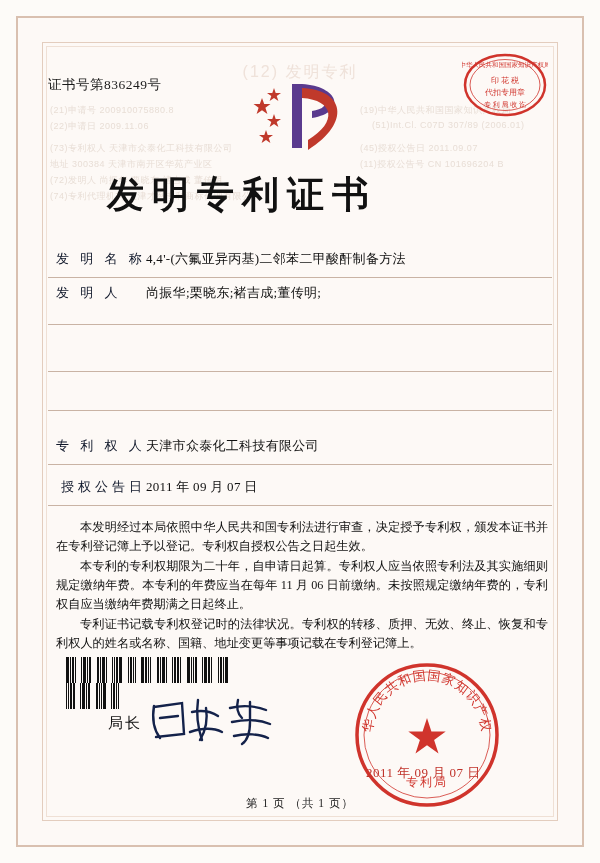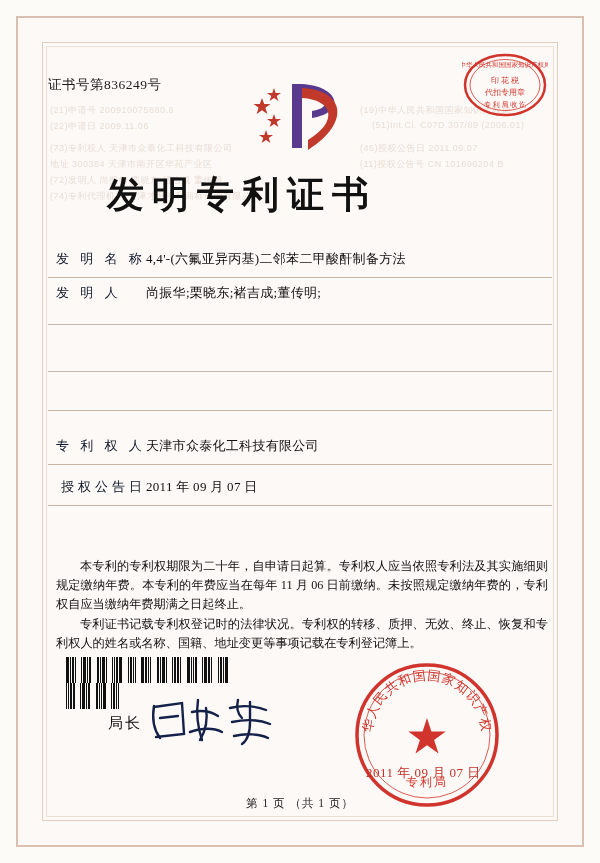--- a/index.html
+++ b/index.html
@@ -215,20 +215,21 @@
 </head>
 <body>
 
 <div class="page">
 
   <div class="frame-outer">
     <div class="frame-inner"></div>
     <div class="frame-inner2"></div>
   </div>
 
+  <div class="ghost-title">(12) 发明专利</div>
   <div class="ghost" style="left:50px; top:104px;">(21)申请号 200910075880.8</div>
   <div class="ghost" style="left:50px; top:120px;">(22)申请日 2009.11.06</div>
   <div class="ghost" style="left:360px; top:104px;">(19)中华人民共和国国家知识产权局</div>
   <div class="ghost" style="left:372px; top:120px;">(51)Int.Cl. C07D 307/89 (2006.01)</div>
   <div class="ghost" style="left:50px; top:142px;">(73)专利权人 天津市众泰化工科技有限公司</div>
   <div class="ghost" style="left:50px; top:158px;">地址 300384 天津市南开区华苑产业区</div>
   <div class="ghost" style="left:50px; top:174px;">(72)发明人 尚振华 栗晓东 褚吉成 董传明</div>
   <div class="ghost" style="left:50px; top:190px;">(74)专利代理机构 天津才智专利商标代理有限公司</div>
   <div class="ghost" style="left:360px; top:142px;">(45)授权公告日 2011.09.07</div>
   <div class="ghost" style="left:360px; top:158px;">(11)授权公告号 CN 101696204 B</div>
@@ -279,20 +280,23 @@
   <div class="field" style="top:437px;">
     <span class="lbl" style="width:90px;">专 利 权 人</span><span class="val">天津市众泰化工科技有限公司</span>
   </div>
   <div class="rule" style="top:464px;"></div>
 
   <div class="field" style="top:478px;">
     <span class="lbl" style="width:90px;text-align:right;">授权公告日</span><span class="val">2011 年 09 月 07 日</span>
   </div>
   <div class="rule" style="top:505px;"></div>
 
+  <div class="body-text" style="top:518px;">
+    <p>本发明经过本局依照中华人民共和国专利法进行审查，决定授予专利权，颁发本证书并在专利登记簿上予以登记。专利权自授权公告之日起生效。</p>
+  </div>
   <div class="body-text" style="top:557px;">
     <p>本专利的专利权期限为二十年，自申请日起算。专利权人应当依照专利法及其实施细则规定缴纳年费。本专利的年费应当在每年 11 月 06 日前缴纳。未按照规定缴纳年费的，专利权自应当缴纳年费期满之日起终止。</p>
   </div>
   <div class="body-text" style="top:615px;">
     <p>专利证书记载专利权登记时的法律状况。专利权的转移、质押、无效、终止、恢复和专利权人的姓名或名称、国籍、地址变更等事项记载在专利登记簿上。</p>
   </div>
 
   <div class="barcode">
     <span style="width:3px"></span><span style="width:1px"></span><span style="width:2px"></span><span style="width:1px"></span>
     <span style="width:1px"></span><span style="width:3px"></span><span style="width:1px"></span><span style="width:2px"></span>

